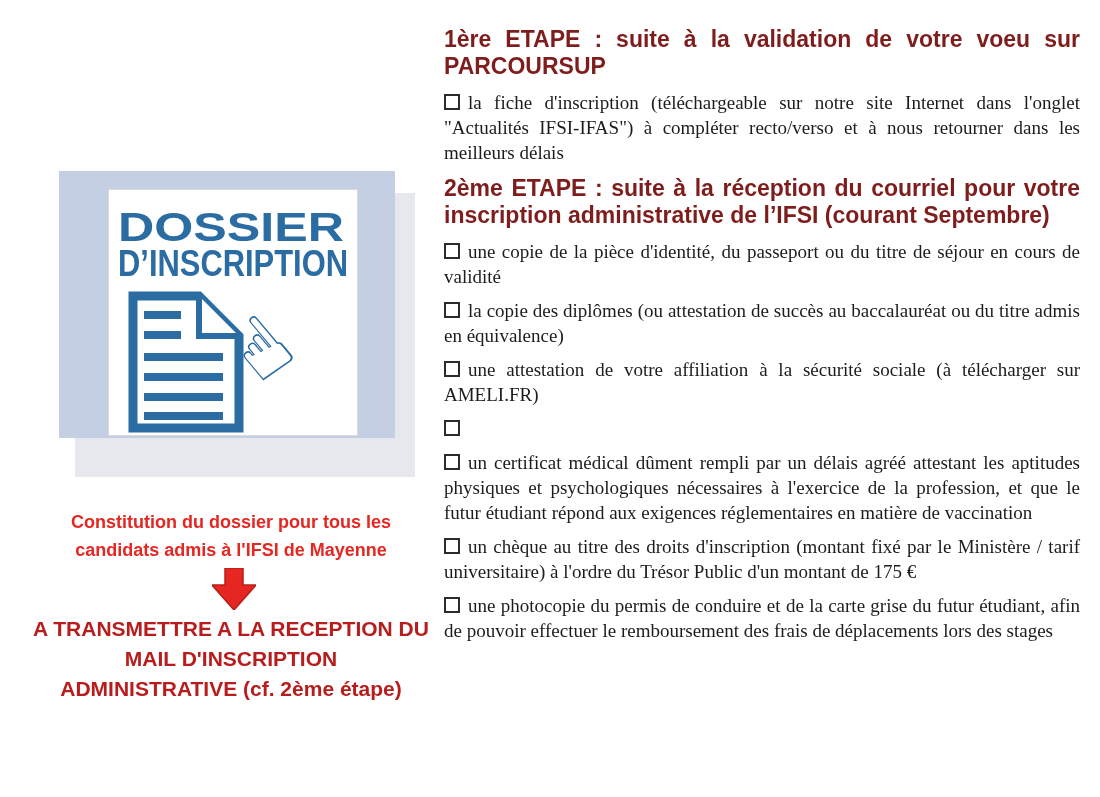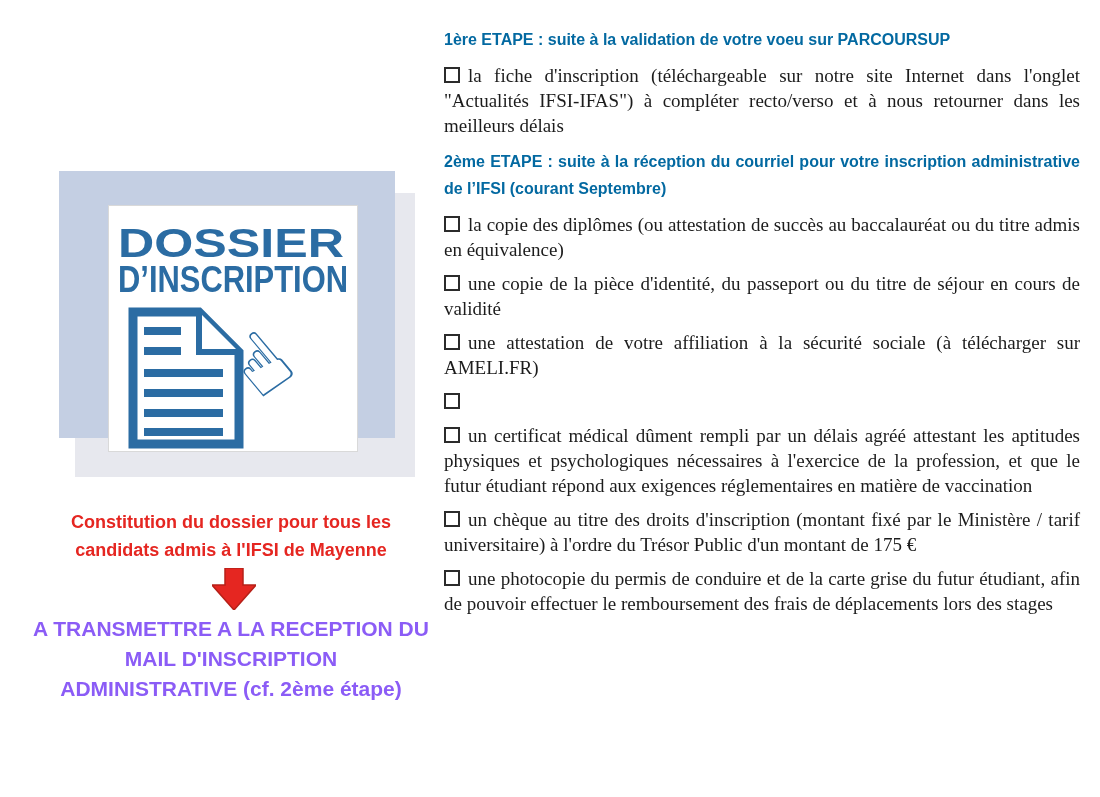--- a/index.html
+++ b/index.html
@@ -11,21 +11,21 @@
   
   .card-shadow {
     position:absolute; left:75px; top:193px; width:340px; height:284px;
     background:#e7e8ee;
   }
   .card-blue {
     position:absolute; left:59px; top:171px; width:336px; height:267px;
     background:#c4cfe3;
   }
   .card-panel {
-    position:absolute; left:108px; top:205px; width:250px; height:247px;
+    position:absolute; left:108px; top:189px; width:250px; height:247px;
     background:#ffffff; border:1px solid #d9d9d9; box-sizing:border-box;
   }
   .logo-text { position:absolute; left:0; top:12px; }
   .logo-text text {
     font-family:"Liberation Sans",sans-serif; font-weight:bold; fill:#2b6ca3;
   }
   .doc-icon { position:absolute; left:18px; top:100px; }
   .hand-icon {
     position:absolute; left:128px; top:118px; font-size:82px; line-height:1;
     color:#2b6ca3; transform:rotate(-40deg); transform-origin:50% 50%;
@@ -34,30 +34,30 @@
 
   
   .caption {
     position:absolute; left:8px; top:508px; width:446px;
     color:#e52621; font-weight:bold; font-size:18px; line-height:28px;
     text-align:center; white-space:pre-line;
   }
   .down-arrow { position:absolute; left:212px; top:568px; }
   .instruction {
     position:absolute; left:8px; top:614px; width:446px;
-    color:#8b5cf6; font-weight:bold; font-size:21px; line-height:30px;
+    color:#b91c1c; font-weight:bold; font-size:21px; line-height:30px;
     text-align:center; white-space:pre-line;
   }
 
   
   .right-col {
     position:absolute; left:444px; top:26px; width:636px; color:#1c1c1c;
   }
   .step-heading {
-    color:#0369a1; font-weight:bold; font-size:16px; line-height:27px;
+    color:#7f1d1d; font-weight:bold; font-size:23px; line-height:27px;
     text-align:justify; margin:0 0 10px 0;
   }
   .step-heading.second { margin-top:10px; }
   .check-item {
     font-size:19px; line-height:25px; text-align:justify; margin:0 0 9px 0;font-family:Liberation Serif, serif;
   }
   .checkbox {
     display:inline-block; width:12px; height:12px; border:2px solid #2b2b2b;
     margin-right:8px; vertical-align:-1px; background:#fff;
   }
@@ -104,23 +104,23 @@
 ADMINISTRATIVE (cf. 2ème étape)</div>
 
   <div class="right-col">
 
     <p class="step-heading">1ère ETAPE : suite à la validation de votre voeu sur PARCOURSUP</p>
 
     <p class="check-item"><span class="checkbox"></span><span>la fiche d'inscription (téléchargeable sur notre site Internet dans l'onglet "Actualités IFSI-IFAS") à compléter recto/verso et à nous retourner dans les meilleurs délais</span></p>
 
     <p class="step-heading second">2ème ETAPE : suite à la réception du courriel pour votre inscription administrative de l’IFSI (courant Septembre)</p>
 
+    <p class="check-item"><span class="checkbox"></span><span>une copie de la pièce d'identité, du passeport ou du titre de séjour en cours de validité</span></p>
+
     <p class="check-item"><span class="checkbox"></span><span>la copie des diplômes (ou attestation de succès au baccalauréat ou du titre admis en équivalence)</span></p>
-
-    <p class="check-item"><span class="checkbox"></span><span>une copie de la pièce d'identité, du passeport ou du titre de séjour en cours de validité</span></p>
 
     <p class="check-item"><span class="checkbox"></span><span>une attestation de votre affiliation à la sécurité sociale (à télécharger sur AMELI.FR)</span></p>
 
     <p class="check-item"><span class="checkbox"></span></p>
 
     <p class="check-item"><span class="checkbox"></span><span>un certificat médical dûment rempli par un délais agréé attestant les aptitudes physiques et psychologiques nécessaires à l'exercice de la profession, et que le futur étudiant répond aux exigences réglementaires en matière de vaccination</span></p>
 
     <p class="check-item"><span class="checkbox"></span><span>un chèque au titre des droits d'inscription (montant fixé par le Ministère / tarif universitaire) à l'ordre du Trésor Public d'un montant de 175 €</span></p>
 
     <p class="check-item"><span class="checkbox"></span><span>une photocopie du permis de conduire et de la carte grise du futur étudiant, afin de pouvoir effectuer le remboursement des frais de déplacements lors des stages</span></p>

